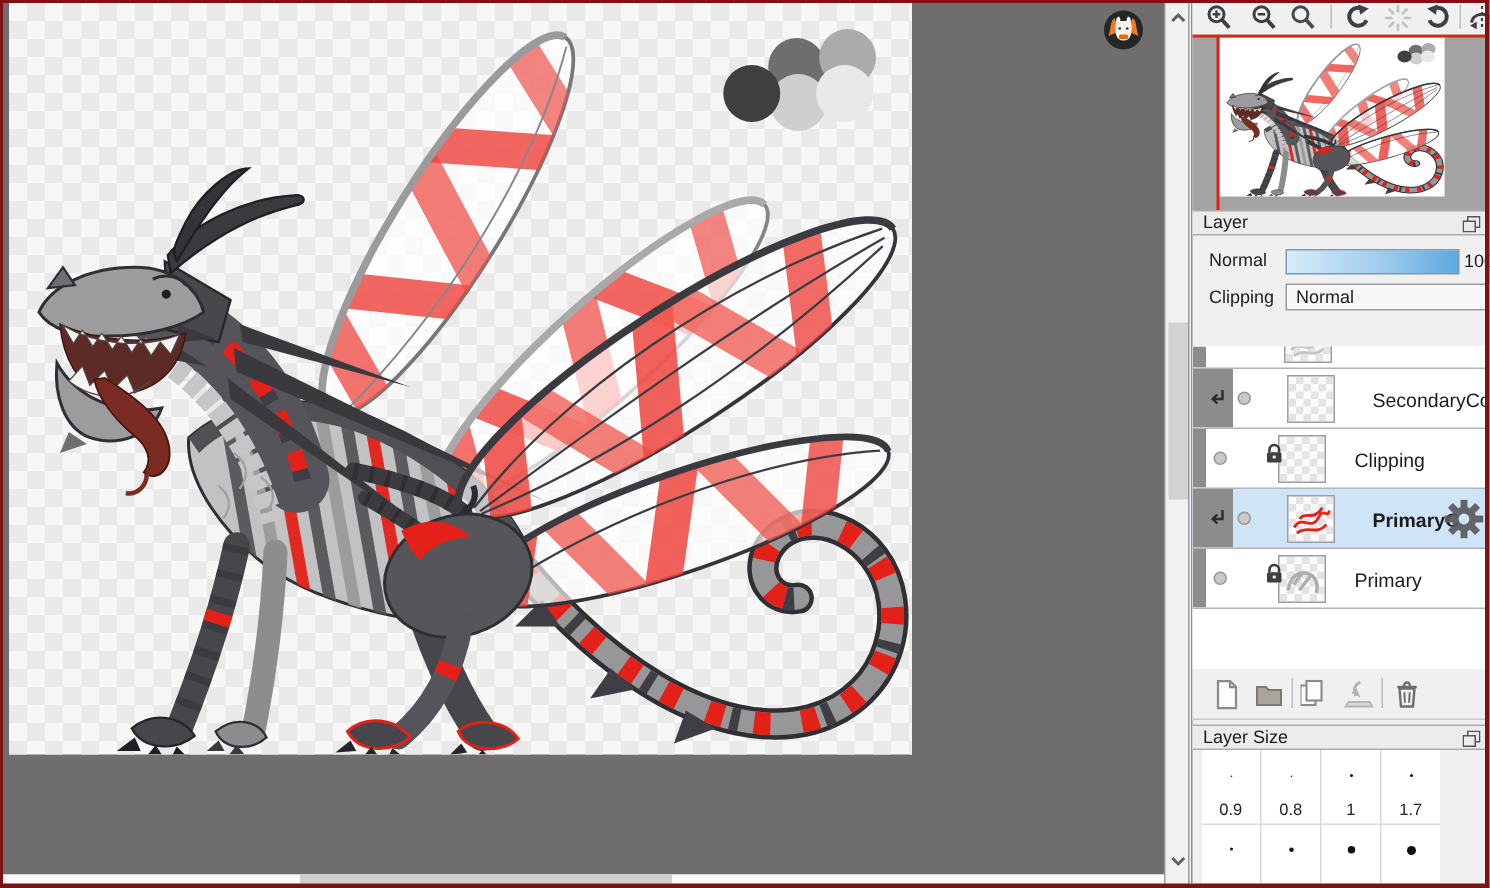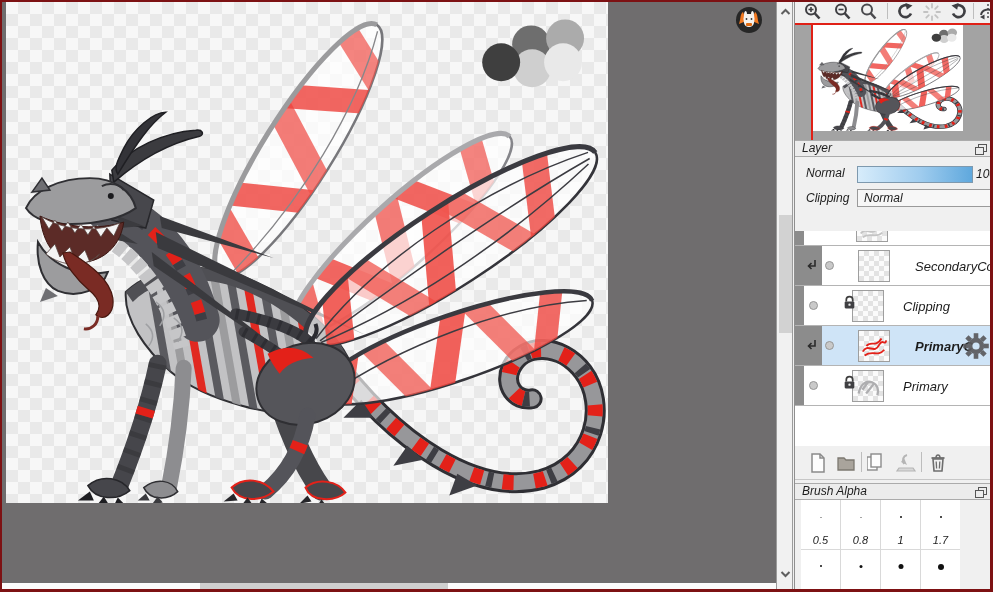--- a/index.html
+++ b/index.html
@@ -20,21 +20,21 @@
     linear-gradient(45deg,#e3e3e3 25%,transparent 25%,transparent 75%,#e3e3e3 75%);
     background-position:0 0,5px 5px;background-size:10px 10px;}
   
   #vscroll{left:776px;top:2px;width:17px;height:587px;background:#f1f1f1;
            border-left:1px solid #9b9b9b;border-right:1px solid #9b9b9b;box-sizing:border-box;}
   #vthumb{left:2px;top:213px;width:13px;height:118px;background:#d2d2d2;}
   #hscroll{left:2px;top:583px;width:774px;height:6px;background:#fbfbfb;}
   #hthumb{left:198px;top:0;width:248px;height:6px;background:#cfcfcf;}
   .chev{left:2px;width:13px;height:12px;}
   
-  #panel{left:794px;top:0;width:196px;height:589px;background:#f0f0f0;border-left:1px solid #8f8f8f;box-sizing:border-box;font-style:italic;}
+  #panel{left:794px;top:0;width:196px;height:589px;background:#f0f0f0;border-left:1px solid #8f8f8f;box-sizing:border-box;}
   #cv-toolbar{left:0;top:0;width:196px;height:23px;background:#f0f0f0;}
   .tbico{position:absolute;top:2px;width:20px;height:20px;}
   .tbsep{position:absolute;top:3px;width:1px;height:16px;background:#bdbdbd;}
   #navigator{left:0;top:23px;width:196px;height:117px;background:#a3a3a3;overflow:hidden;}
   #nav-hline{left:0;top:0;width:196px;height:2px;background:#e02016;}
   #nav-vline{left:16px;top:0;width:2px;height:117px;background:#e02016;}
   #nav-thumb{left:18px;top:2px;width:150px;height:106px;background:#ffffff;overflow:hidden;}
   .phead{left:0;width:196px;height:17px;background:#ececec;border-top:1px solid #ababab;border-bottom:1px solid #ababab;box-sizing:border-box;line-height:15px;padding-left:7px;}
   .detach{position:absolute;right:4px;top:3px;}
   
@@ -494,33 +494,33 @@
             <path d="M6,7 H16 L15,19 H7 Z" fill="none" stroke="#6e6e6e" stroke-width="1.6"></path>
             <line x1="4.5" y1="6" x2="17.5" y2="6" stroke="#6e6e6e" stroke-width="1.8"></line>
             <path d="M9,6 Q9,3 11,3 Q13,3 13,6" fill="none" stroke="#6e6e6e" stroke-width="1.6"></path>
             <line x1="9.2" y1="9.5" x2="9.6" y2="16.5" stroke="#6e6e6e" stroke-width="1.3"></line>
             <line x1="12.8" y1="9.5" x2="12.4" y2="16.5" stroke="#6e6e6e" stroke-width="1.3"></line>
           </svg>
       </div>
     </div>
 
     <div class="abs phead" style="top:483px;">
-      <span>Brush Alpha</span>
+      <span>Layer Size</span>
       <span class="detach">
         <svg width="12" height="11" viewBox="0 0 12 11">
             <rect x="3.5" y="0.5" width="8" height="7" fill="#ececec" stroke="#555"></rect>
             <rect x="0.5" y="3.5" width="8" height="7" fill="#ececec" stroke="#555"></rect>
           </svg>
       </span>
     </div>
 
     <div id="brush-grid" class="abs">
       <div class="bcell">
         <span class="bdot" style="top:17px;width:1px;height:1px;"></span>
-        <span class="bnum">0.5</span>
+        <span class="bnum">0.9</span>
       </div>
       <div class="bcell">
         <span class="bdot" style="top:17px;width:1px;height:1px;"></span>
         <span class="bnum">0.8</span>
       </div>
       <div class="bcell">
         <span class="bdot" style="top:16px;width:2px;height:2px;"></span>
         <span class="bnum">1</span>
       </div>
       <div class="bcell">

